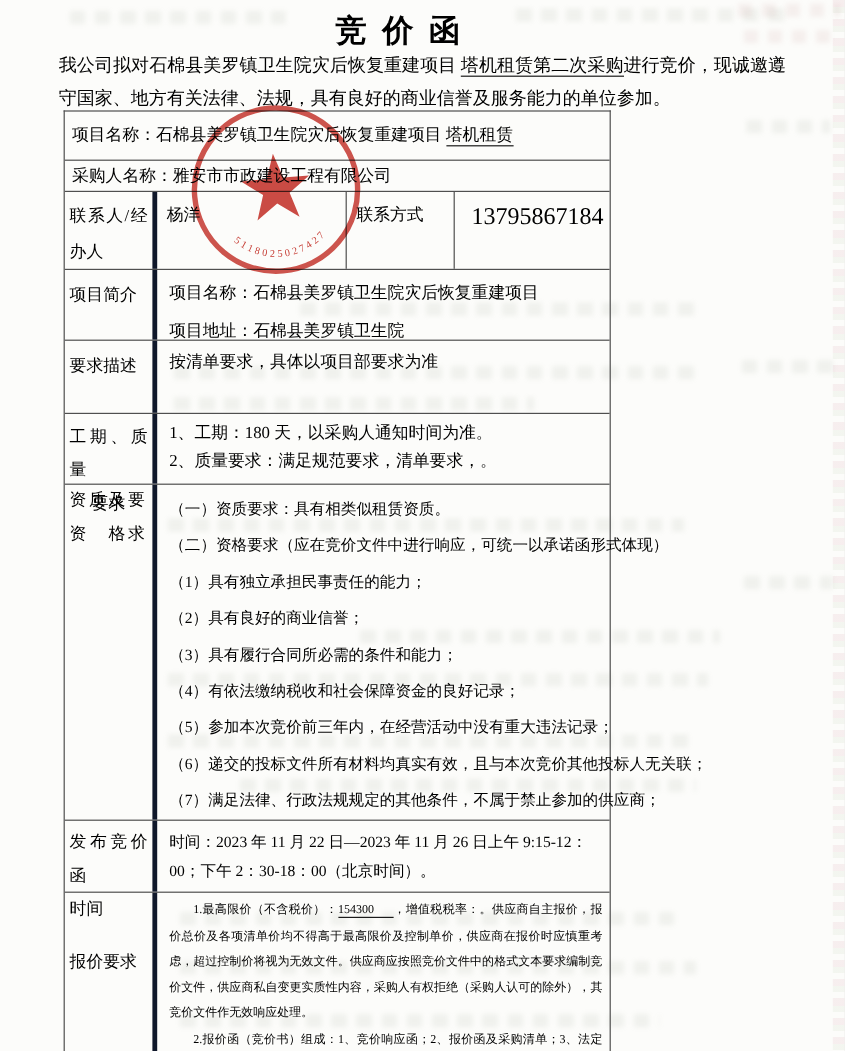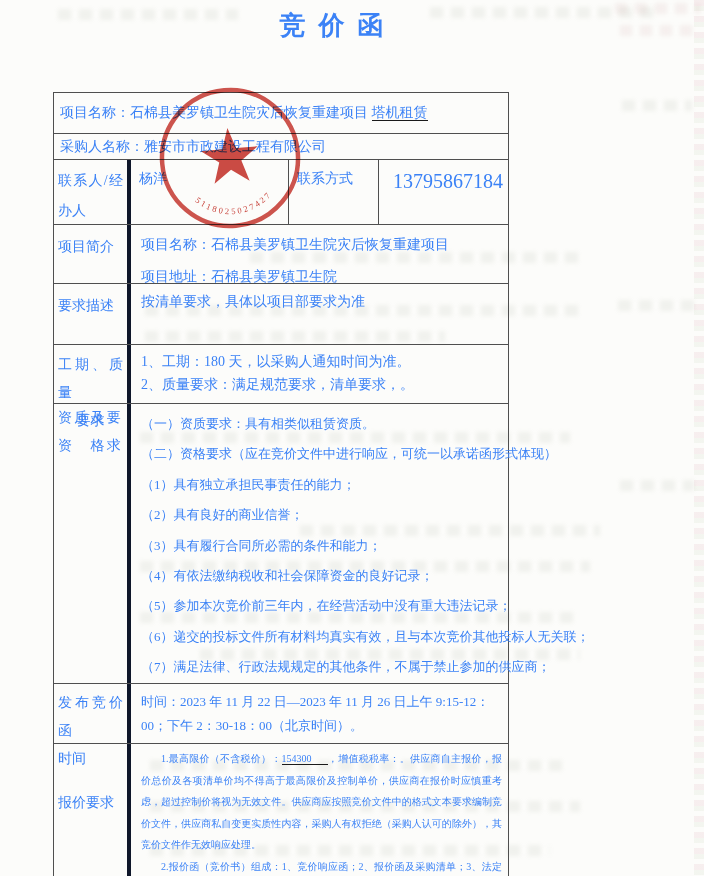--- a/index.html
+++ b/index.html
@@ -1,17 +1,17 @@
 <!DOCTYPE html>
 <html><head>
 <meta charset="utf-8">
 <style>
   html,body{margin:0;padding:0;background:#e8e8e6;}
   .page{position:relative;width:704px;height:876px;background:#fcfcfa;overflow:hidden;
-        font-family:"Liberation Serif","DejaVu Serif",serif;color:#3b82f6;}
+        font-family:"Liberation Serif","DejaVu Serif",serif;color:#000000;}
   
   .title{position:absolute;left:0;top:8px;width:676px;margin:0;text-align:center;
          font-size:26px;font-weight:600;letter-spacing:13px;z-index:1;}
   .intro{position:absolute;left:49px;top:41px;width:606px;margin:0;font-size:15px;
          line-height:28px;text-align:justify;z-index:1;}
   .uline{border-bottom:1.4px solid #1a1a1a;}
   .uline-pad{border-bottom:1.4px solid #1a1a1a;padding-right:16px;}
   
   .tbl{position:absolute;left:53px;top:92px;width:456px;height:784px;
        border:1px solid #4f4f4f;border-bottom:none;box-sizing:border-box;
@@ -83,20 +83,21 @@
   <div class="g" style="left:300px;top:525px;width:300px;"></div>
   <div class="g" style="left:140px;top:561px;width:450px;"></div>
   <div class="g" style="left:140px;top:612px;width:440px;"></div>
   <div class="g" style="left:200px;top:649px;width:380px;"></div>
   <div class="g" style="left:150px;top:760px;width:420px;"></div>
   <div class="g" style="left:150px;top:801px;width:430px;"></div>
   <div class="g" style="left:150px;top:845px;width:400px;"></div>
 
   <h1 class="title">竞价函</h1>
 
+  <p class="intro"><span>我公司拟对石棉县美罗镇卫生院灾后恢复重建项目 </span><span class="uline">塔机租赁第二次采购</span><span>进行竞价，现诚邀遵守国家、地方有关法律、法规，具有良好的商业信誉及服务能力的单位参加。</span></p>
 
   <div class="tbl">
 
     <div class="row r1">
       <div class="cell content-full"><span>项目名称：石棉县美罗镇卫生院灾后恢复重建项目 </span><span class="uline">塔机租赁</span></div>
     </div>
 
     <div class="row r2">
       <div class="cell content-full">采购人名称：雅安市市政建设工程有限公司</div>
     </div>

